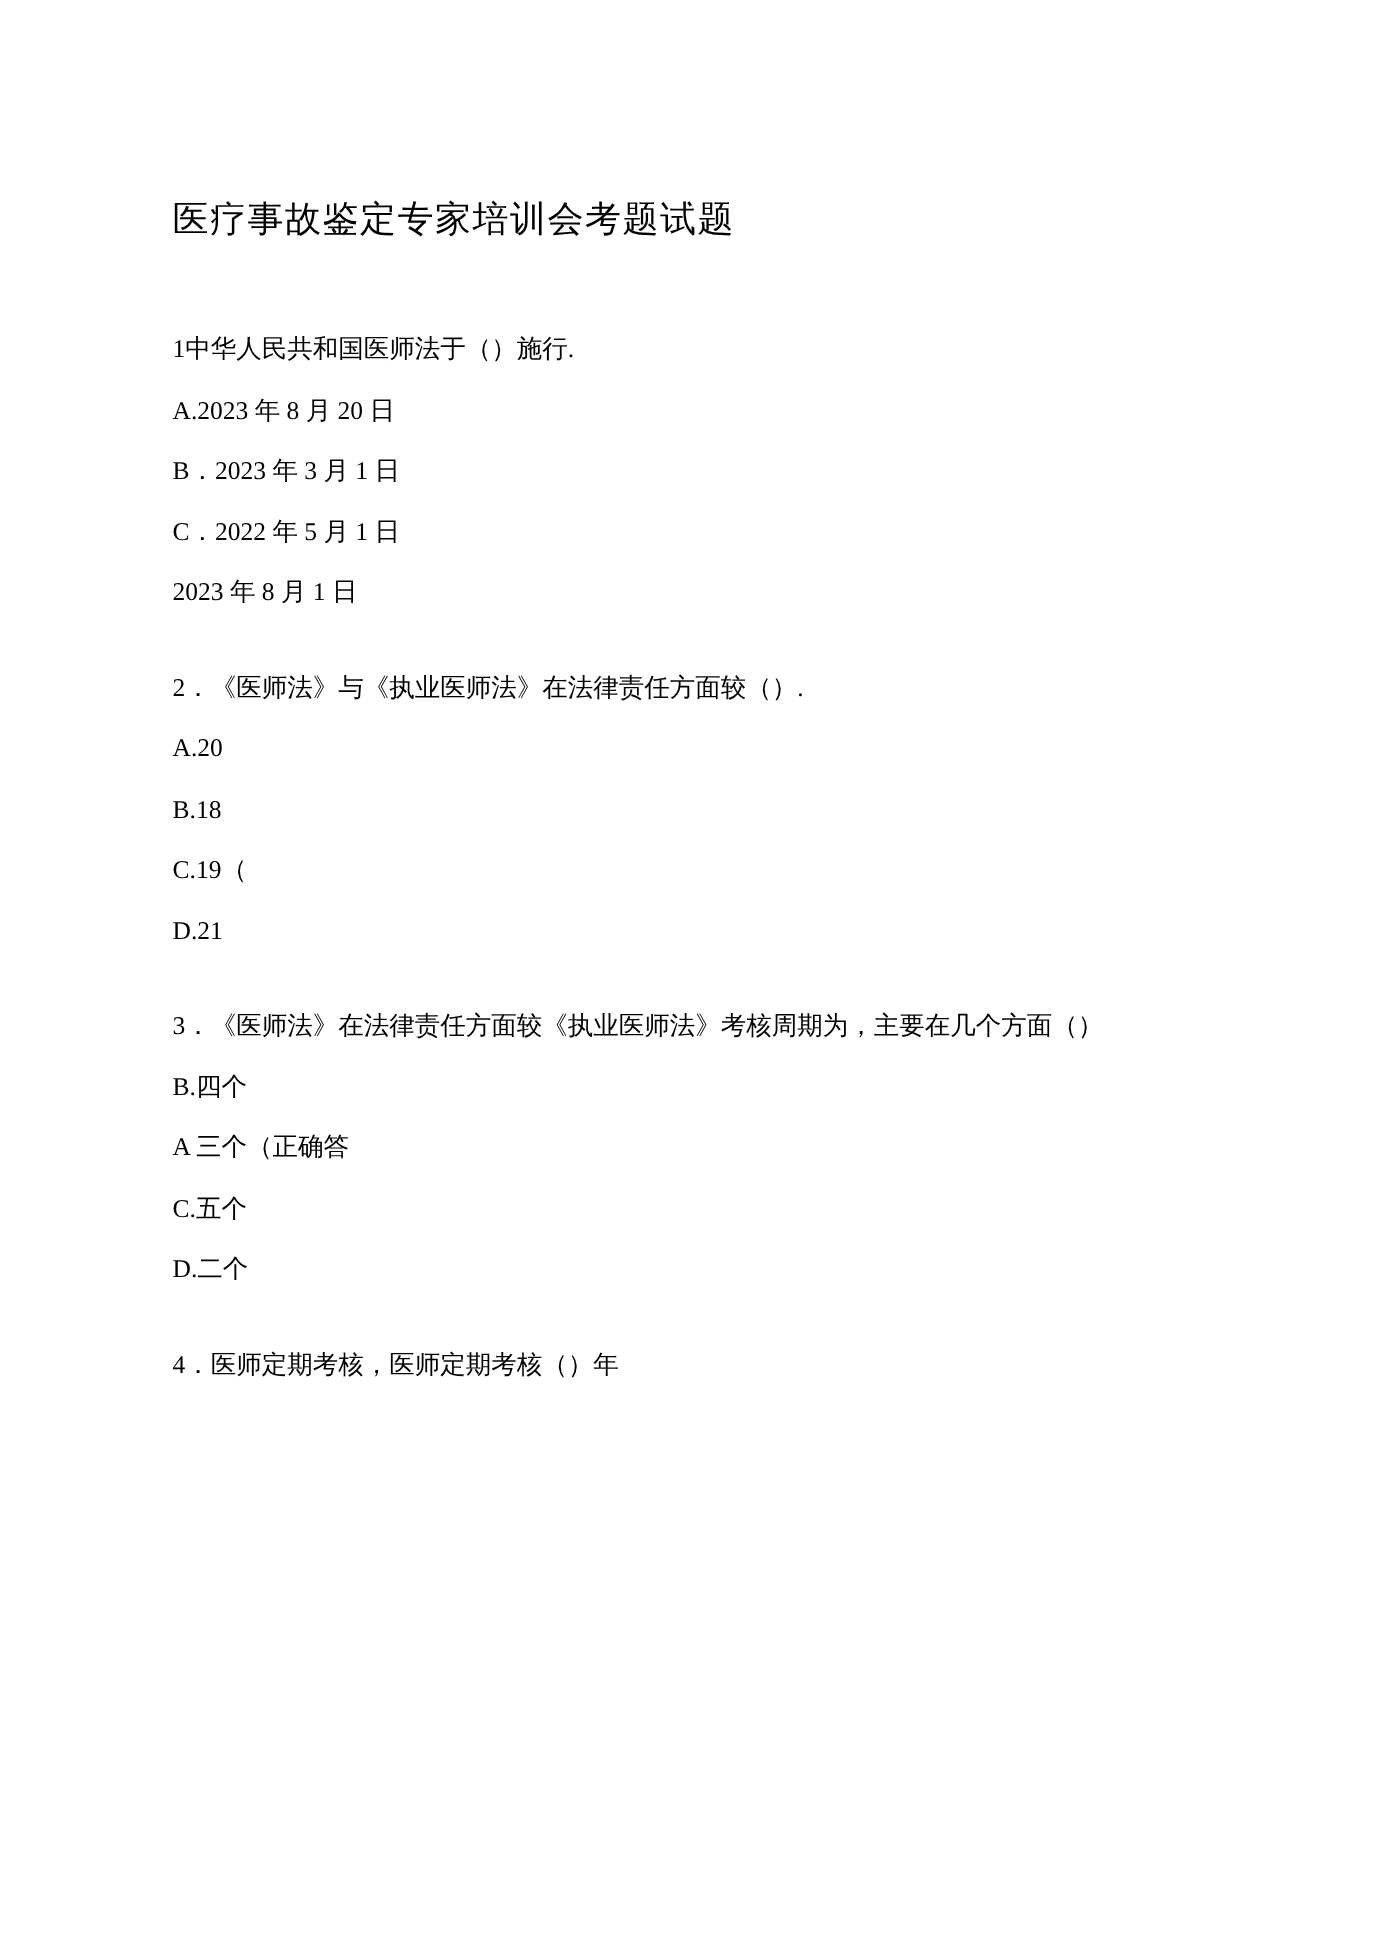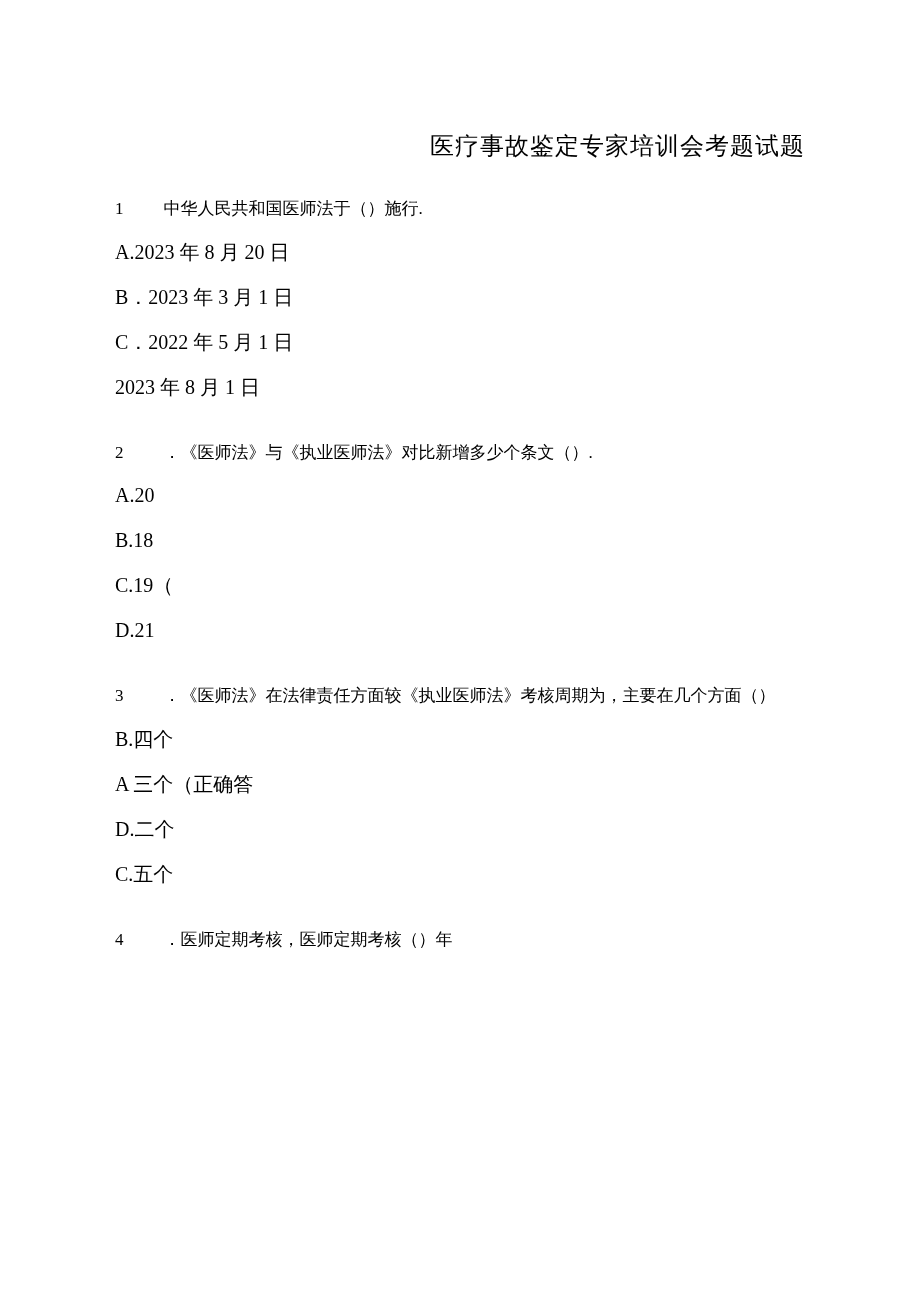--- a/index.html
+++ b/index.html
@@ -9,45 +9,44 @@
     }
     body {
       width: 920px;
       height: 1301px;
       background: #ffffff;
       font-family: "SimSun", "宋体", serif;
       color: #000000;
       padding: 130px 115px 0 115px;
     }
     .title {
-      text-align: right;
+      text-align: left;
       font-size: 24px;
       font-weight: normal;
-      margin-bottom: 34px;
+      margin-bottom: 58px;
       letter-spacing: 1px;
     }
     .question-block {
       margin-bottom: 38px;
     }
     .question-text {
       font-size: 17px;
       line-height: 1.5;
       margin-bottom: 15px;
     }
     .option {
-      font-size: 20px;
+      font-size: 17px;
       line-height: 1.5;
       margin-bottom: 15px;
     }
     .q-num {
       display: inline;
     }
     .q-body {
       display: inline;
-      margin-left: 40px;
     }
     .indent-list {
       padding-left: 0;
     }
   </style>
 </head>
 <body>
 
 <h1 class="title">医疗事故鉴定专家培训会考题试题</h1>
 
@@ -58,39 +57,39 @@
   <div class="indent-list">
     <div class="option">A.2023 年 8 月 20 日</div>
     <div class="option">B．2023 年 3 月 1 日</div>
     <div class="option">C．2022 年 5 月 1 日</div>
     <div class="option">2023 年 8 月 1 日</div>
   </div>
 </div>
 
 <div class="question-block">
   <div class="question-text">
-    <span class="q-num">2</span><span class="q-body">．《医师法》与《执业医师法》对比新增多少个条文（）.</span>
+    <span class="q-num">2</span><span class="q-body">．《医师法》与《执业医师法》在法律责任方面较（）.</span>
   </div>
   <div class="indent-list">
     <div class="option">A.20</div>
     <div class="option">B.18</div>
     <div class="option">C.19（</div>
     <div class="option">D.21</div>
   </div>
 </div>
 
 <div class="question-block">
   <div class="question-text">
     <span class="q-num">3</span><span class="q-body">．《医师法》在法律责任方面较《执业医师法》考核周期为，主要在几个方面（）</span>
   </div>
   <div class="indent-list">
     <div class="option">B.四个</div>
     <div class="option">A 三个（正确答</div>
+    <div class="option">C.五个</div>
     <div class="option">D.二个</div>
-    <div class="option">C.五个</div>
   </div>
 </div>
 
 <div class="question-block">
   <div class="question-text">
     <span class="q-num">4</span><span class="q-body">．医师定期考核，医师定期考核（）年</span>
   </div>
 </div>
 
 </body></html>

